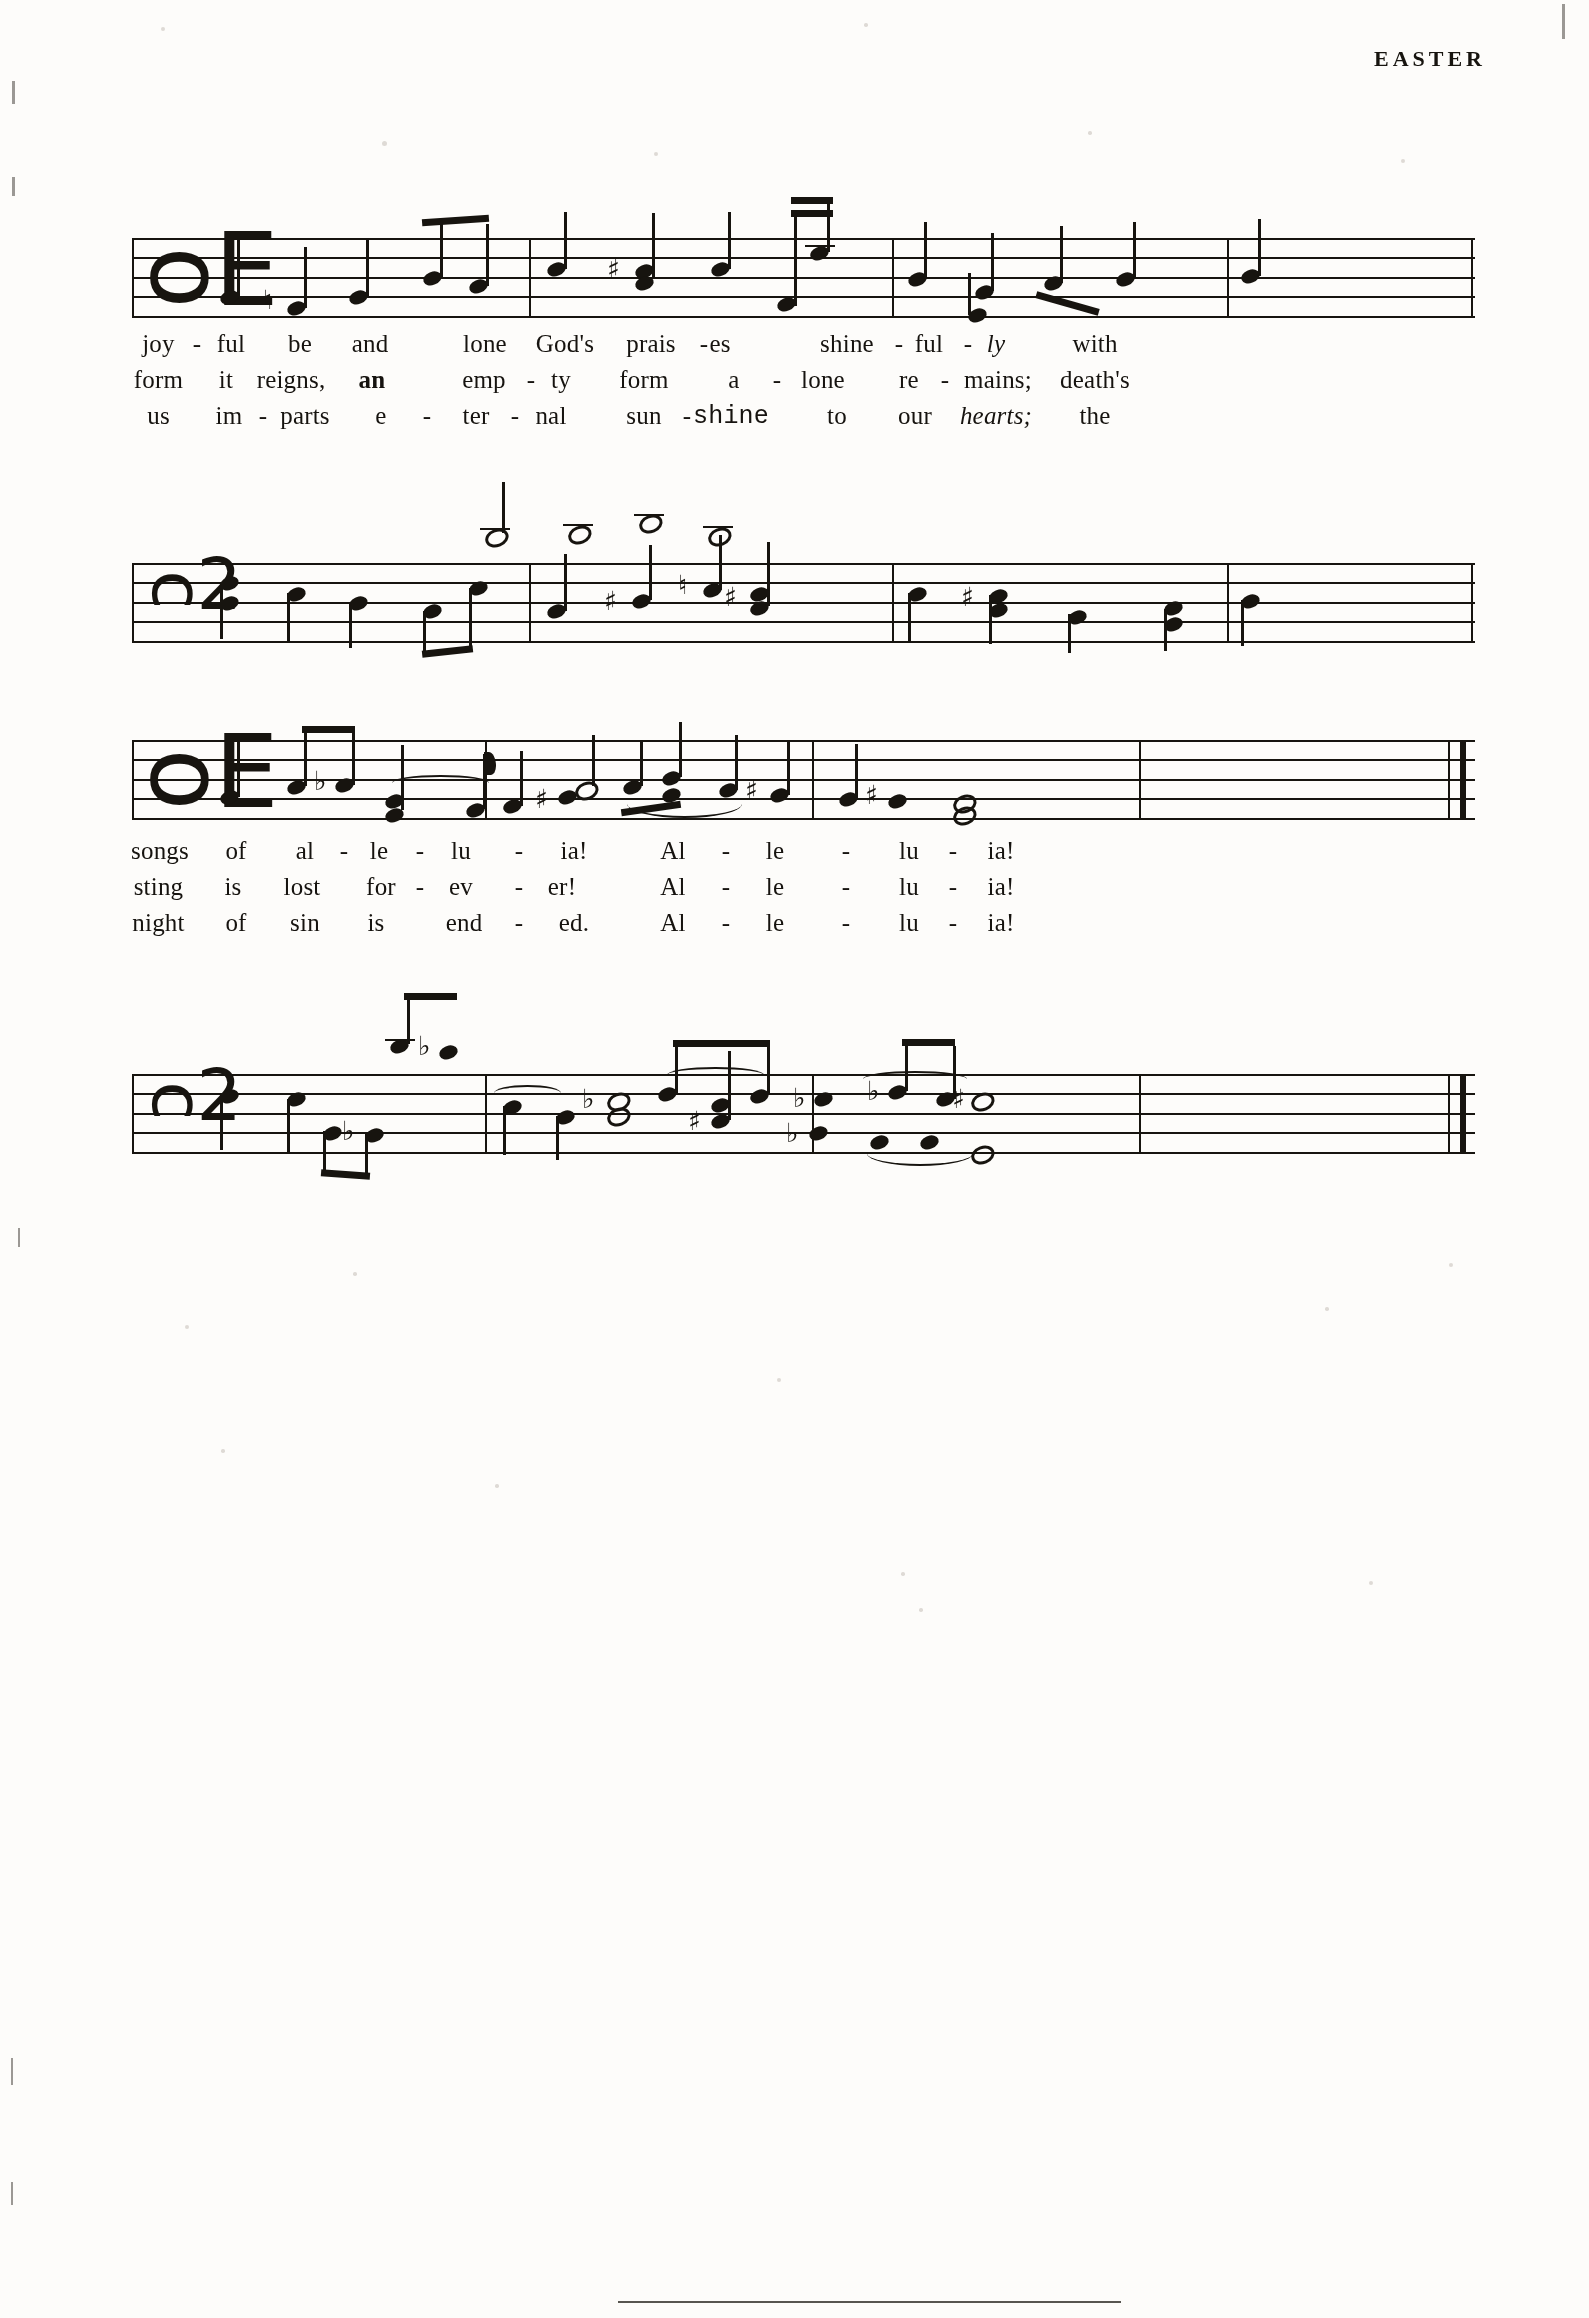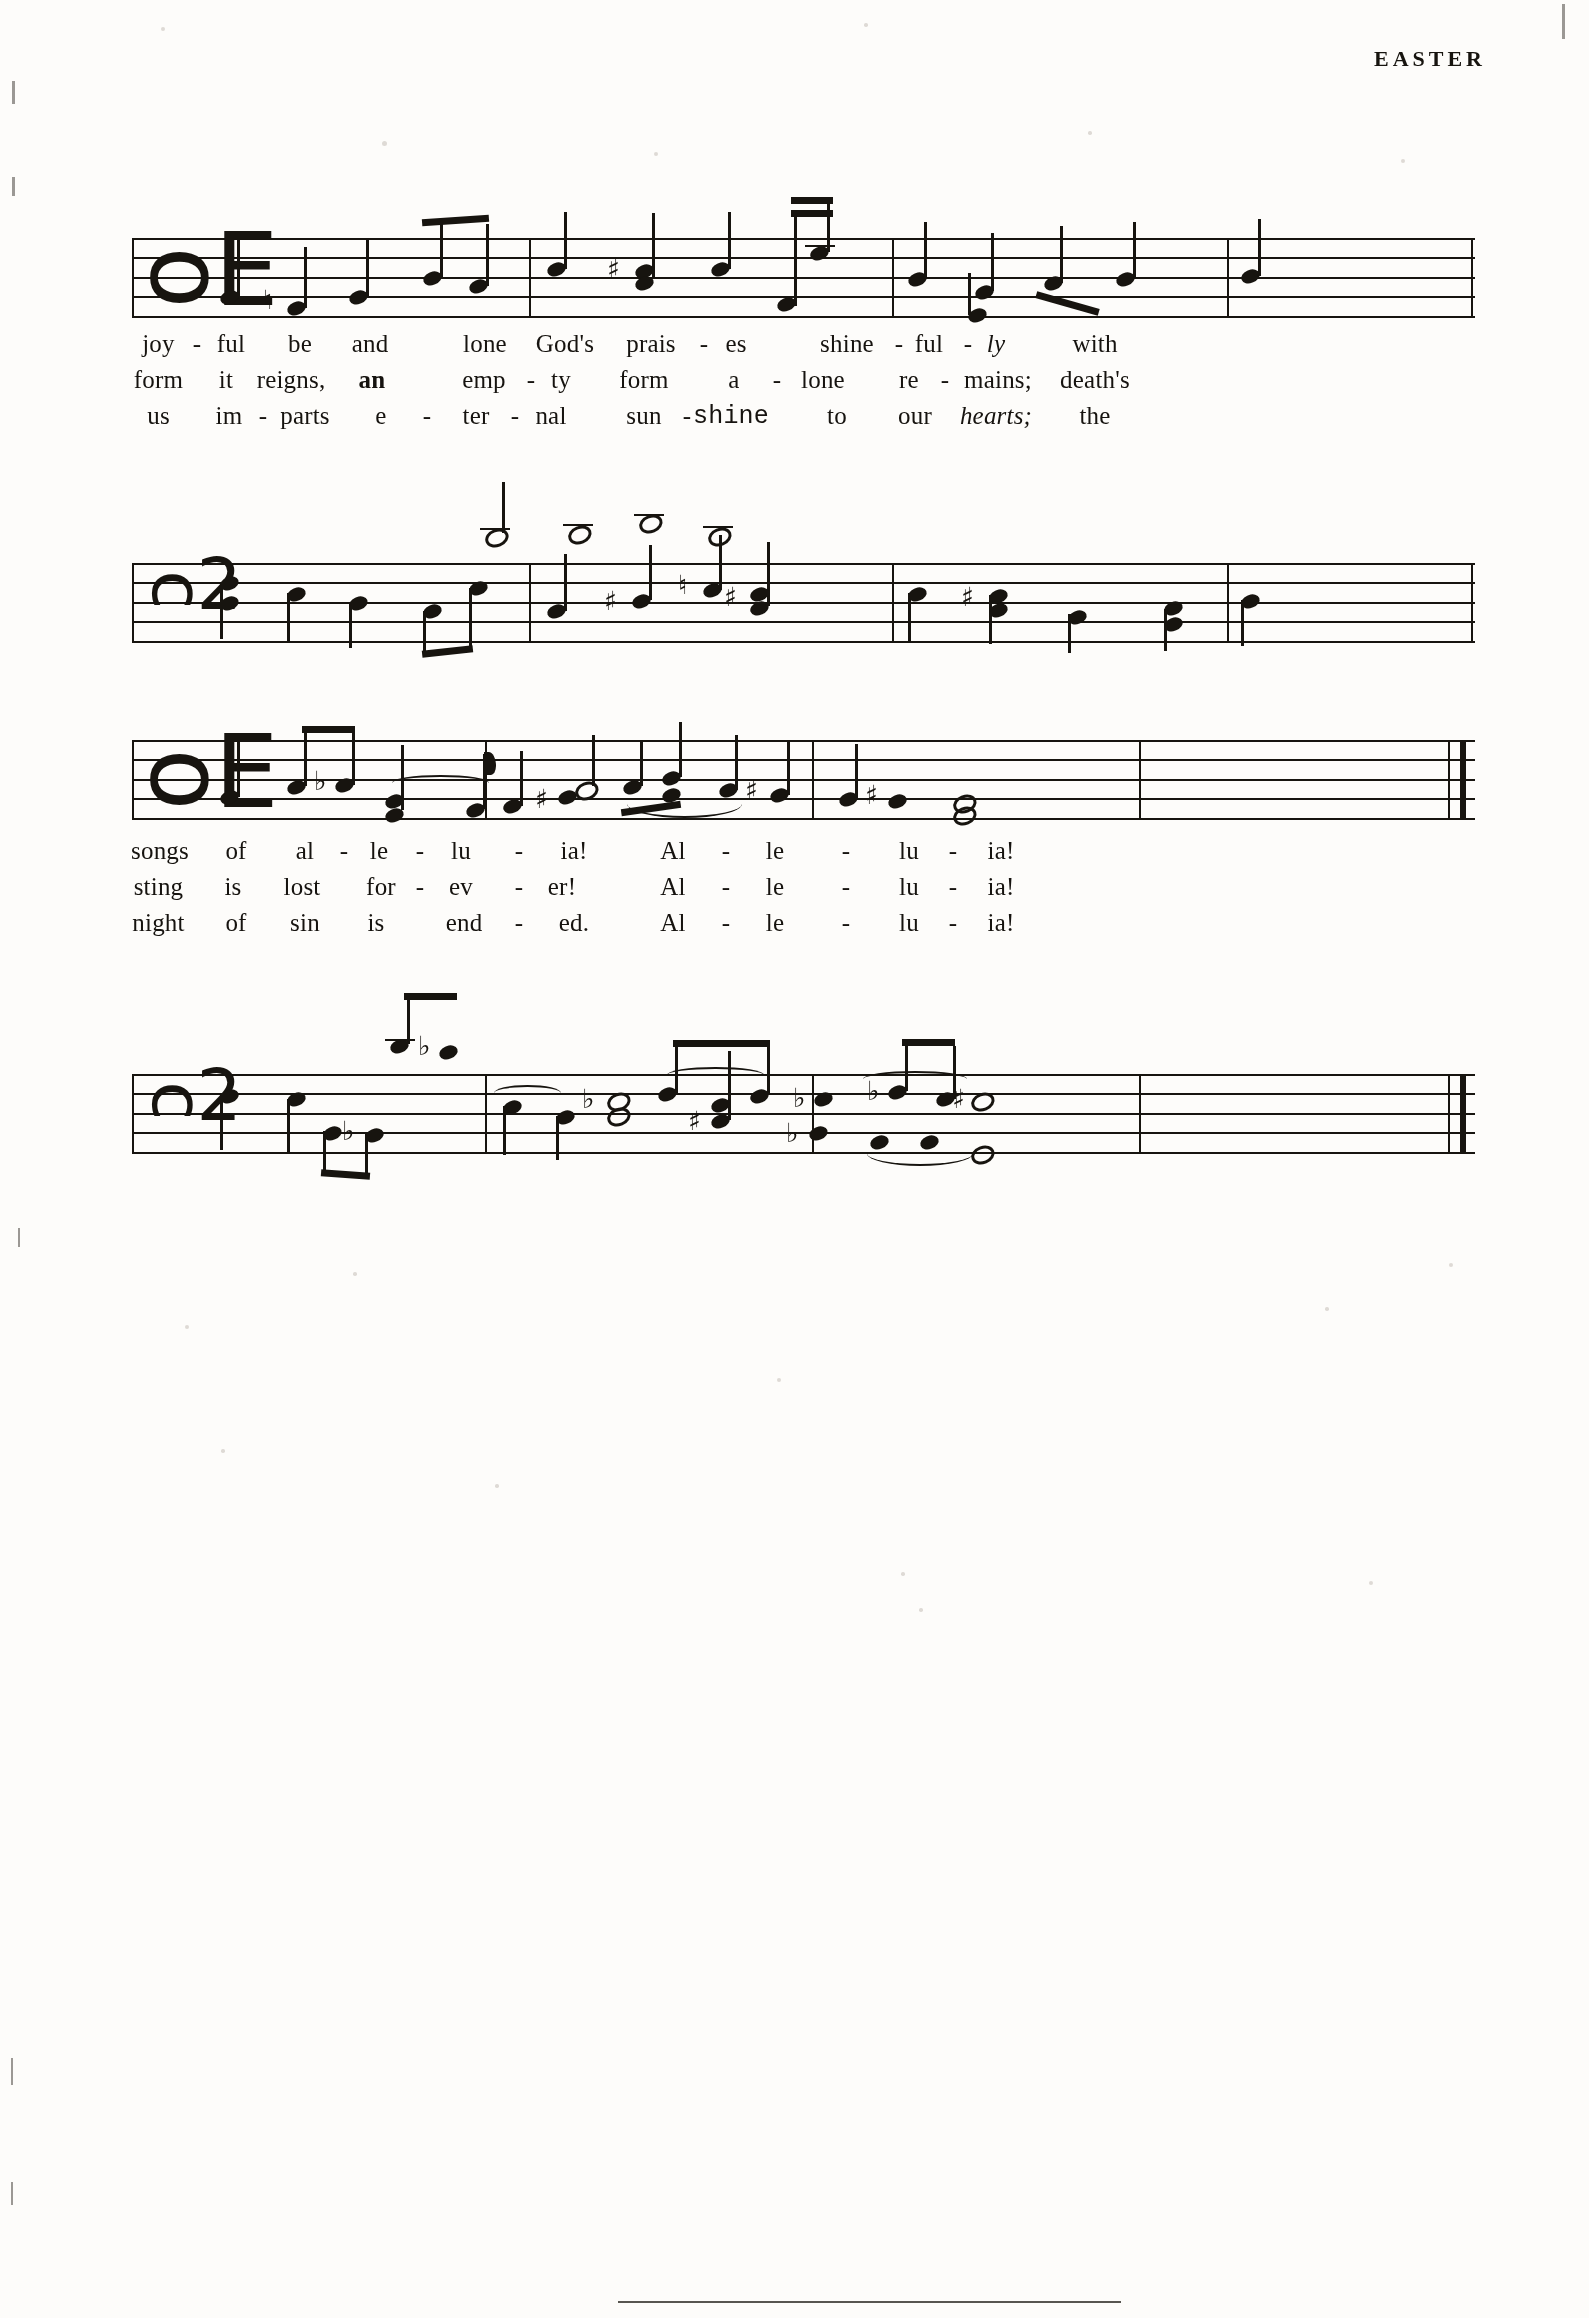--- a/index.html
+++ b/index.html
@@ -271,21 +271,21 @@
       <div class="lyric-line" id="lyr-s1-v1">
           <span class="syl" style="left: 26.5px;">joy</span>
           <span class="syl" style="left: 65px;">-</span>
           <span class="syl" style="left: 99px;">ful</span>
           <span class="syl" style="left: 168px;">be</span>
           <span class="syl" style="left: 238px;">and</span>
           <span class="syl" style="left: 353px;">lone</span>
           <span class="syl" style="left: 433px;">God's</span>
           <span class="syl" style="left: 519px;">prais</span>
           <span class="syl" style="left: 572px;">-</span>
-          <span class="syl" style="left: 604px;">es</span>
+          <span class="syl" style="left: 588px;">es</span>
           <span class="syl" style="left: 715px;">shine</span>
           <span class="syl" style="left: 767px;">-</span>
           <span class="syl" style="left: 797px;">ful</span>
           <span class="syl" style="left: 836px;">-</span>
           <span class="syl" style="left: 864px; font-style: italic;">ly</span>
           <span class="syl" style="left: 963px;">with</span>
         </div>
       <div class="lyric-line" id="lyr-s1-v2">
           <span class="syl" style="left: 26.5px;">form</span>
           <span class="syl" style="left: 94px;">it</span>

